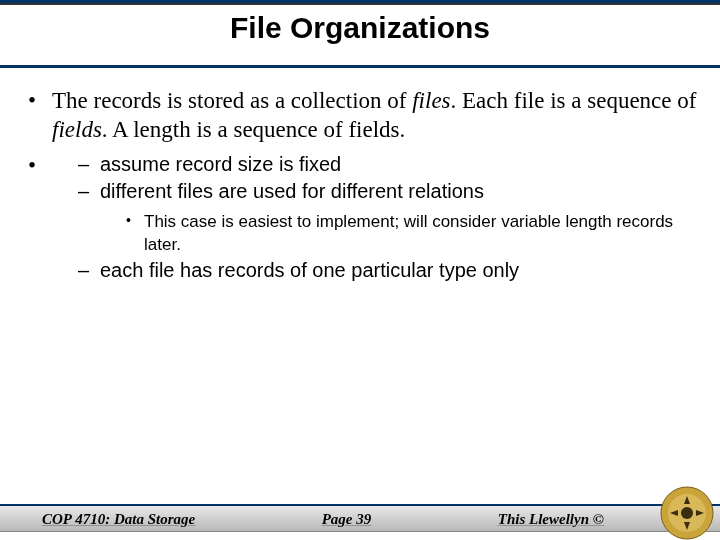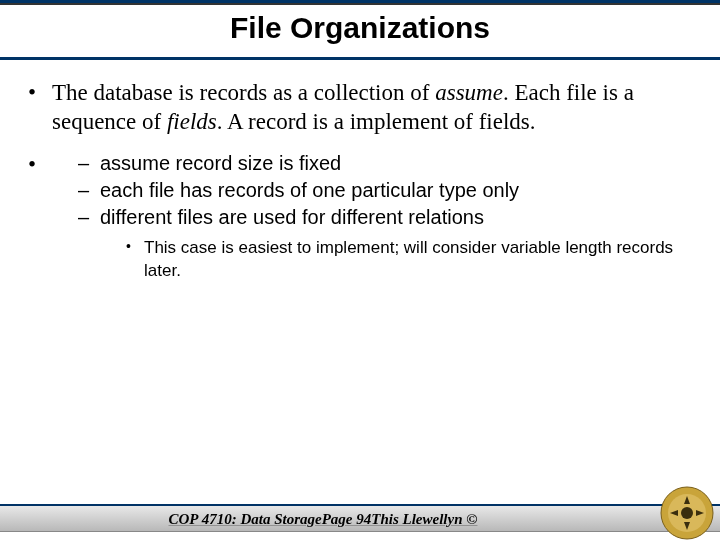--- a/index.html
+++ b/index.html
@@ -16,21 +16,21 @@
     background: #003366;
     border-bottom: 2px solid #333;
   }
   .title {
     font-family: Arial, Helvetica, sans-serif;
     font-size: 30px;
     text-align: center;
     color: #000;
     margin-top: 6px;
     border-bottom: 3px solid #003366;
-    padding-bottom: 12px;
+    padding-bottom: 20px;
     margin-left: 0;
     margin-right: 0;
   }
   .content {
     padding: 18px 20px 0 20px;
   }
   ul.level1 {
     list-style: none;
     padding-left: 0;
   }
@@ -44,21 +44,21 @@
   ul.level1 > li::before {
     content: "•";
     position: absolute;
     left: 8px;
     top: 0;
     font-size: 23px;
   }
   ul.level2 {
     list-style: none;
     padding-left: 26px;
-    margin-top: 13px;
+    margin-top: 6px;
   }
   ul.level2 > li {
     position: relative;
     padding-left: 22px;
     font-size: 20px;
     line-height: 1.35;
     font-family: Arial, Helvetica, sans-serif;
   }
   ul.level2 > li::before {
     content: "–";
@@ -102,21 +102,21 @@
     background: linear-gradient(to bottom, #e8e8e8 0%, #d0d0d0 50%, #b8b8b8 100%);
     border-top: 2px solid #003366;
     border-bottom: 1px solid #888;
   }
   .footer-texts {
     position: absolute;
     bottom: 12px;
     left: 0;
     right: 74px;
     display: flex;
-    justify-content: center;
+    justify-content: space-between;
     padding: 0 42px;
     font-family: "Times New Roman", Times, serif;
     font-size: 15px;
     font-weight: bold;
     font-style: italic;
     color: #000;
   }
   .footer-texts span { text-decoration: underline; text-decoration-color: rgba(0,0,0,0.25); }
   .seal {
     position: absolute;
@@ -130,42 +130,42 @@
 </head>
 <body>
 
 <div class="top-bar"></div>
 
 <h1 class="title">File Organizations</h1>
 
 <div class="content">
   <ul class="level1">
     <li>
-      <span>The database is records as a collection of </span><span class="italic">assume</span><span>. Each file is a sequence of </span><span class="italic">fields</span><span>. A record is a implement of fields.</span>
+      <span>The records is stored as a collection of </span><span class="italic">files</span><span>. Each file is a sequence of </span><span class="italic">fields</span><span>. A length is a sequence of fields.</span>
     </li>
     <li>
       <ul class="level2">
         <li>assume record size is fixed</li>
-        <li>each file has records of one particular type only</li>
         <li>
           <span>different files are used for different relations</span>
           <ul class="level3">
             <li>This case is easiest to implement; will consider variable length records later.</li>
           </ul>
         </li>
+        <li>each file has records of one particular type only</li>
       </ul>
     </li>
   </ul>
 </div>
 
 <div class="footer">
   <div class="footer-bar"></div>
   <div class="footer-texts">
     <span>COP 4710: Data Storage</span>
-    <span>Page 94</span>
+    <span>Page 39</span>
     <span>This Llewellyn ©</span>
   </div>
   <div class="seal">
     <svg viewBox="0 0 54 54">
       <circle cx="27" cy="27" r="26" fill="#C9A43A" stroke="#7a5f1a" stroke-width="1"></circle>
       <circle cx="27" cy="27" r="19" fill="#D9B85A"></circle>
       <g fill="#3a2e0e">
         <path d="M27 10 l3 8 h-6 z"></path>
         <path d="M27 44 l3 -8 h-6 z"></path>
         <path d="M10 27 l8 3 v-6 z"></path>

